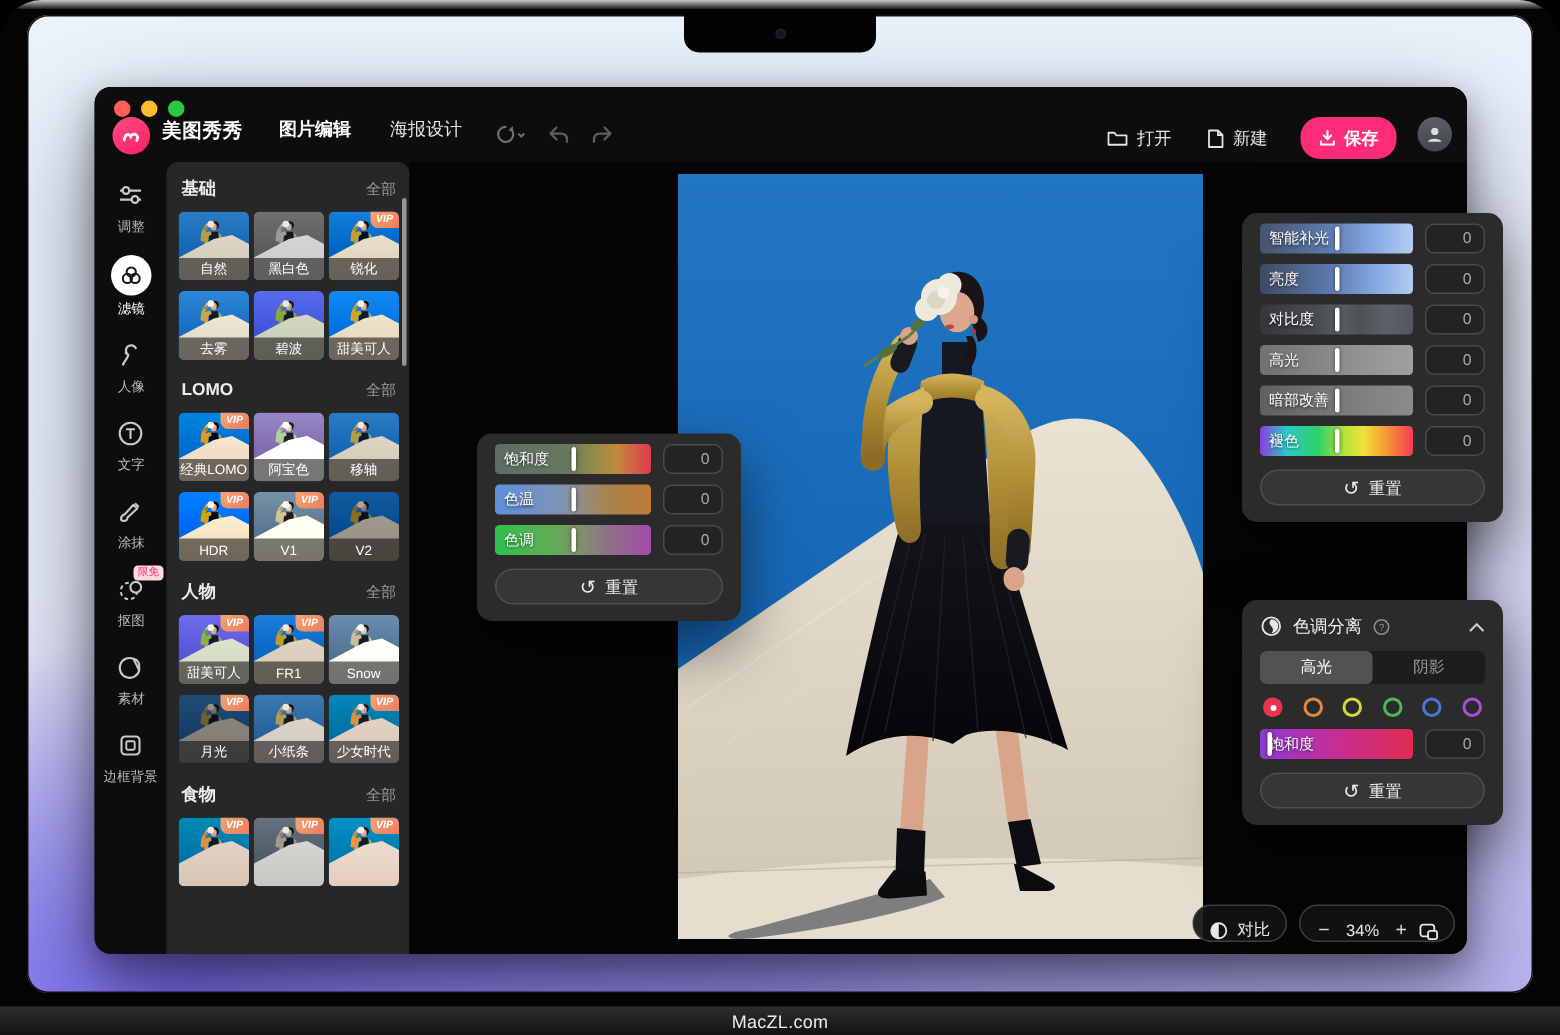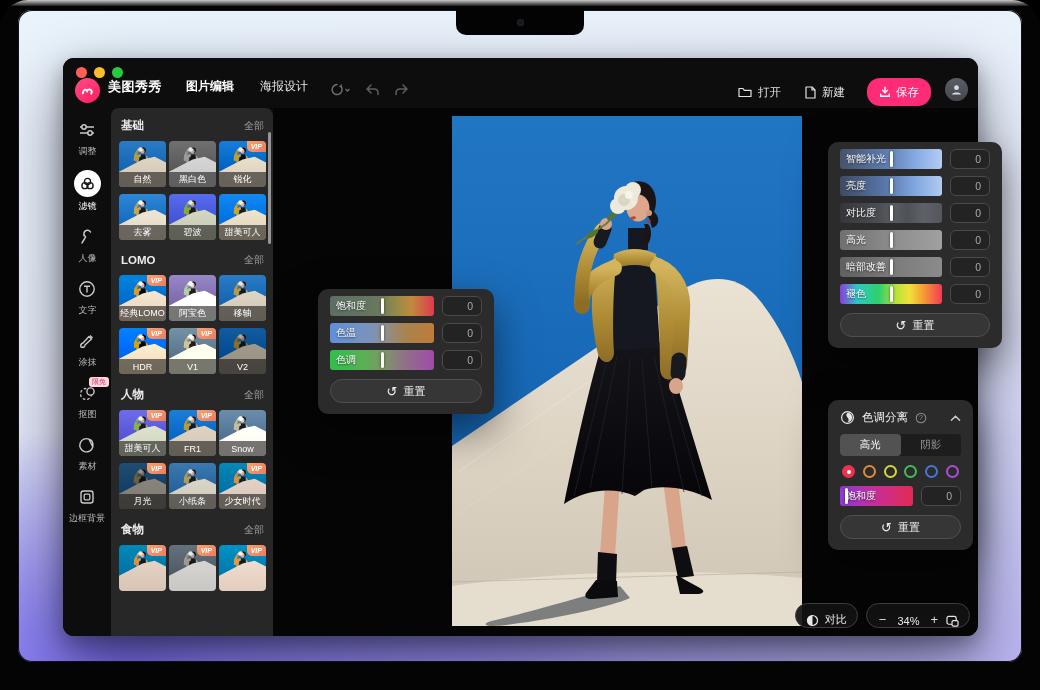--- a/index.html
+++ b/index.html
@@ -27,21 +27,21 @@
   .tbrow{position:absolute;left:12px;right:10px;top:20px;height:28px;display:flex;}
   .logo{width:25px;height:25px;border-radius:50%;background:linear-gradient(145deg,#ff4d86,#fb1e60);display:flex;align-items:center;justify-content:center;flex:0 0 auto}
   .appname{color:#fff;font-size:13px;font-weight:bold;margin-left:8px;letter-spacing:.5px}
   .tabs{display:flex;gap:26px;margin-left:24px}
   .tab{font-size:12px;color:#e5e5e5;position:relative;cursor:default}
   .tab.active{color:#fff;font-weight:bold}
   .tabdot{position:absolute;left:50%;bottom:-7px;width:3px;height:3px;border-radius:50%;background:#fff;transform:translateX(-50%)}
   .histgrp{display:flex;align-items:center;gap:14px;margin-left:22px;color:#6c6c6c}
   .tb-sp{flex:1}
   .tbbtn{display:flex;align-items:center;gap:6px;color:#e3e3e3;font-size:11.5px;margin-left:24px}
-  .savebtn{display:flex;align-items:center;gap:5px;background:#fe2c77;color:#fff;font-size:11.5px;font-weight:normal;border-radius:13px;padding:5px 12px;margin-left:22px}
+  .savebtn{display:flex;align-items:center;gap:5px;background:#fe2c77;color:#fff;font-size:11.5px;font-weight:bold;border-radius:13px;padding:5px 12px;margin-left:22px}
   .avatar{width:23px;height:23px;border-radius:50%;background:linear-gradient(#5a5f66,#43464c);display:flex;align-items:center;justify-content:center;margin-left:14px}
 
   .mainrow{position:absolute;top:50px;left:0;right:0;bottom:0;display:flex}
 
   
   .iconbar{width:48px;background:#0d0d0d;display:flex;flex-direction:column;align-items:center;padding-top:10px;gap:12px}
   .sideitem{display:flex;flex-direction:column;align-items:center;gap:3px;position:relative;width:48px}
   .sideicon{width:24px;height:24px;display:flex;align-items:center;justify-content:center}
   .sideitem.active .sideicon{background:#fff;border-radius:50%;width:27px;height:27px}
   .sidelabel{font-size:9.5px;color:#b9b9b9;white-space:nowrap;transform:scale(.95)}
@@ -97,21 +97,21 @@
   .g-l1{background:linear-gradient(90deg,#46536b,#5e7cb0 45%,#86abe4 75%,#b5cdf2)}
   .g-l2{background:linear-gradient(90deg,#3e4a60,#5a78ac 45%,#83a8e2 75%,#b2cbf0)}
   .g-l3{background:linear-gradient(90deg,#343639,#4a4d52 38%,#5a5d63 52%,#4e5156 66%,#5e6167 82%,#53565c)}
   .g-l4{background:linear-gradient(90deg,#707070,#8c8c8c 50%,#a0a0a0)}
   .g-l5{background:linear-gradient(90deg,#606060,#7a7a7a 50%,#8b8b8b)}
   .g-l6{background:linear-gradient(90deg,#8a3ce0 0%,#2cc8c4 17%,#2ed06a 38%,#b8e23a 55%,#f2e03a 68%,#f59b35 82%,#f43a55 100%)}
   .g-s1{background:linear-gradient(90deg,#8b3bd6 0%,#c62e96 48%,#e02c52 100%)}
 
   .colorpanel{position:absolute;left:45px;top:181px;width:176px;z-index:8}
   .panel-light{position:absolute;left:810px;top:132px;width:174px;z-index:10}
-  .panel-split{position:absolute;left:810px;top:390px;width:145px;z-index:10}
+  .panel-split{position:absolute;left:810px;top:390px;width:174px;z-index:10}
 
   .stabs{display:flex;margin:3px 12px 6px;background:#1d1d1d;border-radius:4px;overflow:hidden;height:22px}
   .stab{flex:1;display:flex;align-items:center;justify-content:center;font-size:10.5px;color:#969696}
   .stab.active{background:#525252;color:#fff;border-radius:4px}
   .dots{display:flex;justify-content:space-between;margin:9px 14px 8px}
   .dot{width:13px;height:13px;border-radius:50%;border:2.2px solid var(--c)}
   .dot.active{background:var(--c);border:none;position:relative}
   .dot.active::after{content:"";position:absolute;inset:4.5px;background:#fff;border-radius:50%}
 
   .vpctrl{position:absolute;right:8px;bottom:8px;display:flex;gap:8px;align-items:center}
@@ -719,13 +719,16 @@
           <span class="ric">↺</span>
           <span>重置</span>
         </div>
     </div>
 
     <div class="notch">
         <span class="camera"></span>
       </div>
   </div>
 
+  <div class="deck">
+      <span>MacZL.com</span>
+    </div>
 </div>
 
 </body></html>

